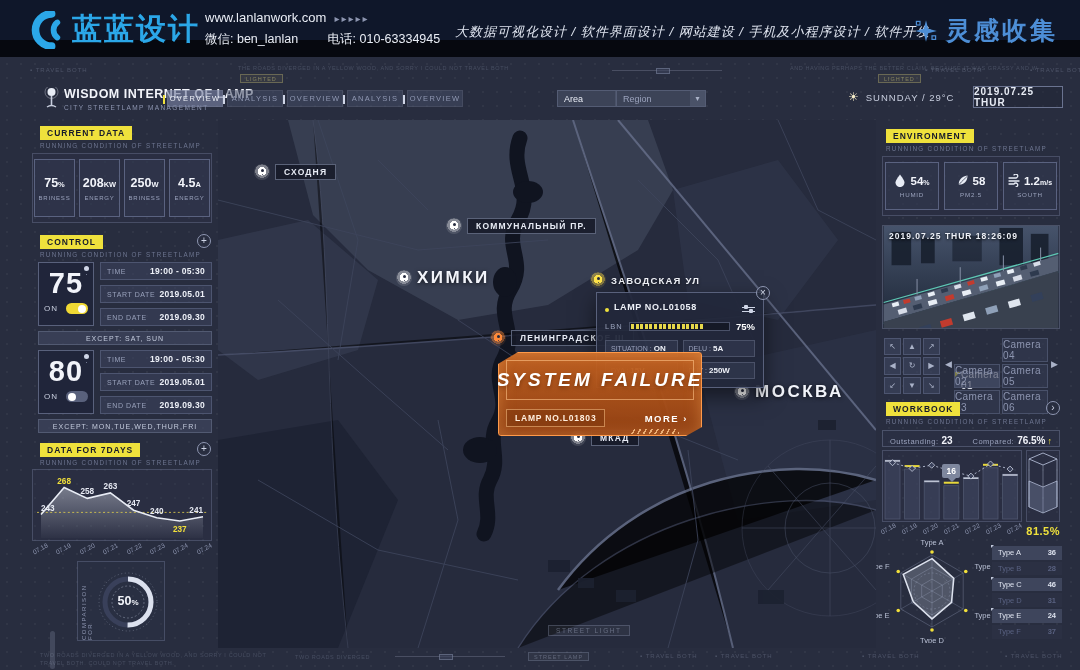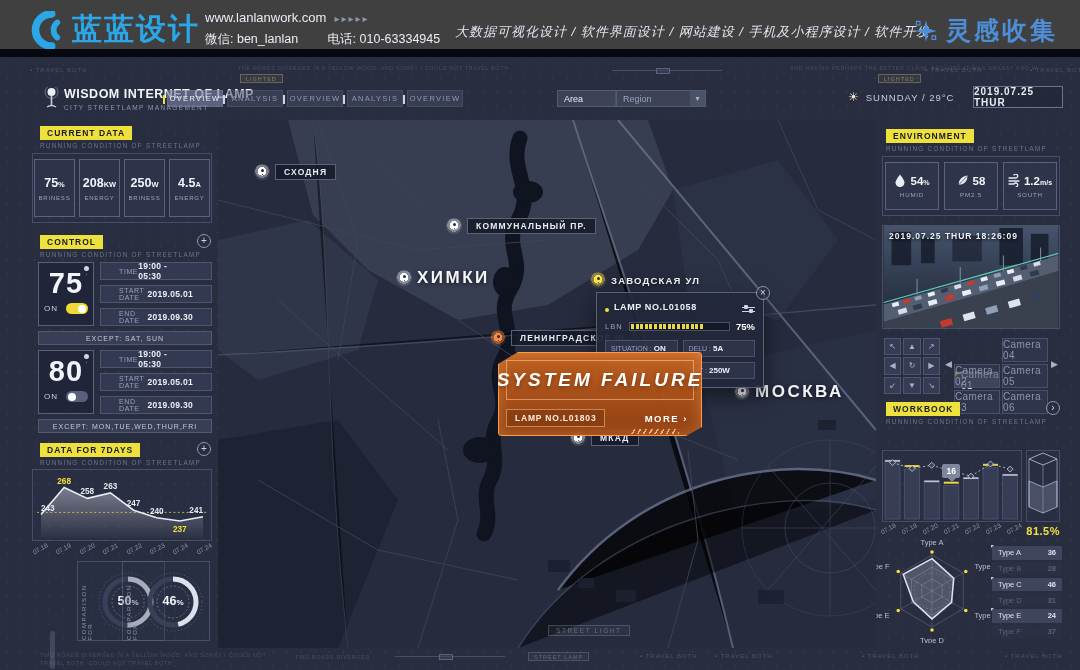--- a/index.html
+++ b/index.html
@@ -1,20 +1,20 @@
 <!DOCTYPE html>
 <html><head>
 <meta charset="utf-8">
 <style>
   *{margin:0;padding:0;box-sizing:border-box}
   html,body{width:1080px;height:670px;overflow:hidden;background:#06080f;font-family:"Liberation Sans",sans-serif}
   #stage{position:relative;width:1080px;height:670px}
 
   
-  #banner{position:absolute;left:0;top:0;width:1080px;height:49px;background:#404040}
+  #banner{position:absolute;left:0;top:0;width:1080px;height:40px;background:#0f172a}
   .b-logo{position:absolute;left:26px;top:9px;display:flex;align-items:center;gap:8px}
   .b-logo-text{font-size:30px;font-weight:bold;color:#2ba7e8;letter-spacing:2px}
   .b-site{position:absolute;left:205px;top:10px;color:#e9edf5;font-size:13px}
   .b-site .arrows{color:#8d95b0;font-size:10px;letter-spacing:2px;margin-left:8px}
   .b-site .row2{margin-top:6px;font-size:12.5px}
   .b-site .row2 span{margin-right:26px}
   .b-services{position:absolute;left:455px;top:23px;width:460px;color:#dfe4ef;font-size:13px;font-style:italic;letter-spacing:1px;white-space:nowrap}
   .b-collect{position:absolute;right:22px;top:14px;display:flex;align-items:center;gap:8px;color:#4d8ed6}
   .b-collect span{font-family:"Liberation Serif",serif;font-size:25px;font-weight:bold;letter-spacing:3px}
 
@@ -57,21 +57,21 @@
   .sched{position:absolute;left:38px;width:174px;height:83px}
   .bigcard{position:absolute;left:0;top:0;width:56px;height:64px;background:#20253a;border:1px solid #59617c;padding:2px 5px}
   .bigcard .num{font-size:29px;font-weight:bold;color:#f2f4fa;text-align:center;line-height:36px;letter-spacing:1px}
   .bigcard .onrow{display:flex;align-items:center;justify-content:space-between;margin-top:2px}
   .bigcard .onlbl{font-size:8px;color:#c8cede;letter-spacing:1px}
   .bulb{position:absolute;right:4px;top:3px;width:5px;height:5px;border-radius:50%;background:#cfd5e6;box-shadow:0 6px 0 -2px #8d95b0}
   .tgl{width:22px;height:11px;border-radius:6px;background:#59617c;position:relative;cursor:pointer}
   .tgl.on{background:#f0d934}
   .tgl i{position:absolute;top:1.5px;left:2px;width:8px;height:8px;border-radius:50%;background:#fff}
   .tgl.on i{left:auto;right:2px}
-  .crow{position:absolute;left:62px;width:112px;height:18px;background:rgba(60,68,94,.55);border:1px solid #4d5570;display:flex;align-items:center;justify-content:space-between;padding:0 18px}
+  .crow{position:absolute;left:62px;width:112px;height:18px;background:rgba(60,68,94,.55);border:1px solid #4d5570;display:flex;align-items:center;justify-content:space-between;padding:0 6px}
   .crow .lbl{font-size:7px;color:#98a0ba;letter-spacing:.6px}
   .crow .val{font-size:8.5px;font-weight:bold;color:#eef1f8;letter-spacing:.3px}
   .exbar{position:absolute;left:0;top:69px;width:174px;height:14px;background:rgba(66,74,100,.6);border:1px solid #525a72;color:#c3cadc;font-size:7px;letter-spacing:1px;display:flex;align-items:center;justify-content:center}
 
   .xlabels{display:flex;justify-content:space-between}
   .xlabels span{font-size:6.5px;color:#8d95b0;transform:rotate(-28deg);white-space:nowrap}
 
   .gaugebox{border:1px solid rgba(125,135,165,.35);background:rgba(46,52,74,.3)}
   .vtxt{position:absolute;left:3px;top:8px;writing-mode:vertical-rl;transform:rotate(180deg);font-size:6px;color:#8d95b0;letter-spacing:1.5px}
   .gval{position:absolute;left:22px;top:32px;width:56px;text-align:center;font-size:12.5px;font-weight:bold;color:#f2f4fa}
@@ -356,26 +356,20 @@
         <span>07.24</span>
         <span>07.24</span>
       </div>
 
     <div class="abs gaugebox" id="g0" style="left: 30px; top: 504px; width: 88px; height: 80px; position: absolute; margin-left: 47px;"><i class="ct tl"></i><i class="ct tr"></i><i class="ct bl"></i><i class="ct br"></i><div class="vtxt">COMPARISON FOR</div><svg width="66" height="66" viewBox="0 0 66 66" style="position:absolute;left:17px;top:7px">
           <circle cx="33" cy="33" r="29" fill="none" stroke="rgba(200,210,230,.3)" stroke-width="1" stroke-dasharray="1,2.6"></circle>
           <circle cx="33" cy="33" r="23" fill="none" stroke="#39405a" stroke-width="5"></circle>
           <circle cx="33" cy="33" r="23" fill="none" stroke="#dce1ee" stroke-width="5" stroke-dasharray="72.25663103256524 144.51326206513048" transform="rotate(-90 33 33)"></circle>
           <circle cx="33" cy="33" r="16" fill="none" stroke="rgba(200,210,230,.35)" stroke-width="1" stroke-dasharray="2,2"></circle>
         </svg><div class="gval">50<small>%</small></div></div>
-    <div class="abs gaugebox" id="g1" style="left: 122px; top: 504px; width: 88px; height: 80px; position: absolute;"><i class="ct tl"></i><i class="ct tr"></i><i class="ct bl"></i><i class="ct br"></i><div class="vtxt">COMPARISON FOR</div><svg width="66" height="66" viewBox="0 0 66 66" style="position:absolute;left:17px;top:7px">
-          <circle cx="33" cy="33" r="29" fill="none" stroke="rgba(200,210,230,.3)" stroke-width="1" stroke-dasharray="1,2.6"></circle>
-          <circle cx="33" cy="33" r="23" fill="none" stroke="#39405a" stroke-width="5"></circle>
-          <circle cx="33" cy="33" r="23" fill="none" stroke="#dce1ee" stroke-width="5" stroke-dasharray="66.47610054996002 144.51326206513048" transform="rotate(-90 33 33)"></circle>
-          <circle cx="33" cy="33" r="16" fill="none" stroke="rgba(200,210,230,.35)" stroke-width="1" stroke-dasharray="2,2"></circle>
-        </svg><div class="gval">46<small>%</small></div></div>
 
     <div id="map">
       <svg width="658" height="528" viewBox="0 0 658 528">
         <rect width="658" height="528" fill="#262b3d"></rect>
         <path d="M70,0 L430,0 L455,70 L420,130 L330,185 L240,200 L150,150 L95,95 Z" fill="#3b4255" opacity=".85"></path>
         <path d="M0,120 L90,100 L160,160 L140,230 L40,260 L0,230 Z" fill="#333a4e" opacity=".8"></path>
         <path d="M455,70 L560,40 L620,120 L560,200 L470,180 Z" fill="#2f3549" opacity=".75"></path>
         <path d="M480,250 L658,210 L658,380 L520,400 Z" fill="#2c3246" opacity=".8"></path>
         <path d="M0,320 L120,300 L180,380 L120,528 L0,528 Z" fill="#1e2334"></path>
         <path d="M302,18 C290,50 318,70 300,100 C284,128 310,140 292,170 C276,196 300,210 286,238 C272,262 294,278 280,302 C268,322 284,338 272,360 C262,378 276,394 266,414" fill="none" stroke="#101420" stroke-width="15" stroke-linecap="round"></path>
@@ -616,20 +610,24 @@
         <div class="cambtn">Camera 03</div>
         <div class="cambtn">Camera 04</div>
         <div class="cambtn">Camera 05</div>
         <div class="cambtn">Camera 06</div>
       </div>
     <div class="camnav" style="left:1051px;top:302px">▶</div>
 
     <div class="abs badge" style="left:886px;top:345px">WORKBOOK</div>
     <div class="abs circ-btn" style="left:1046px;top:344px">›</div>
     <div class="abs sub" style="left:886px;top:361px">RUNNING CONDITION OF STREETLAMP</div>
+    <div class="abs wb-out" style="left:882px;top:373px;width:178px;height:17px">
+      <span><span class="lb">Outstanding:</span><b>23</b></span>
+      <span><span class="lb">Compared:</span><b>76.5%</b><span class="up">↑</span></span>
+    </div>
     <div class="abs frame" id="wbBox" style="left: 882px; top: 393px; width: 140px; height: 72px; position: absolute;">
       <svg id="svgWB" width="138" height="70" viewBox="0 0 138 70" preserveAspectRatio="none">
           <rect x="2" y="9.119999999999997" width="15" height="58.88" fill="rgba(60,67,92,.75)" stroke="#4e566e" stroke-width="0.8"></rect>
           <rect x="2" y="9.119999999999997" width="15" height="1.6" fill="rgba(205,211,226,.9)"></rect>
           <rect x="21.6" y="18.08" width="15" height="49.92" fill="rgba(60,67,92,.75)" stroke="#4e566e" stroke-width="0.8"></rect>
           <rect x="21.6" y="14.079999999999998" width="15" height="2" fill="#e8d83a"></rect>
           <rect x="41.2" y="29.6" width="15" height="38.4" fill="rgba(60,67,92,.75)" stroke="#4e566e" stroke-width="0.8"></rect>
           <rect x="41.2" y="29.6" width="15" height="1.6" fill="rgba(205,211,226,.9)"></rect>
           <rect x="60.800000000000004" y="34.72" width="15" height="33.28" fill="rgba(60,67,92,.75)" stroke="#4e566e" stroke-width="0.8"></rect>
           <rect x="60.800000000000004" y="30.72" width="15" height="2" fill="#e8d83a"></rect>

